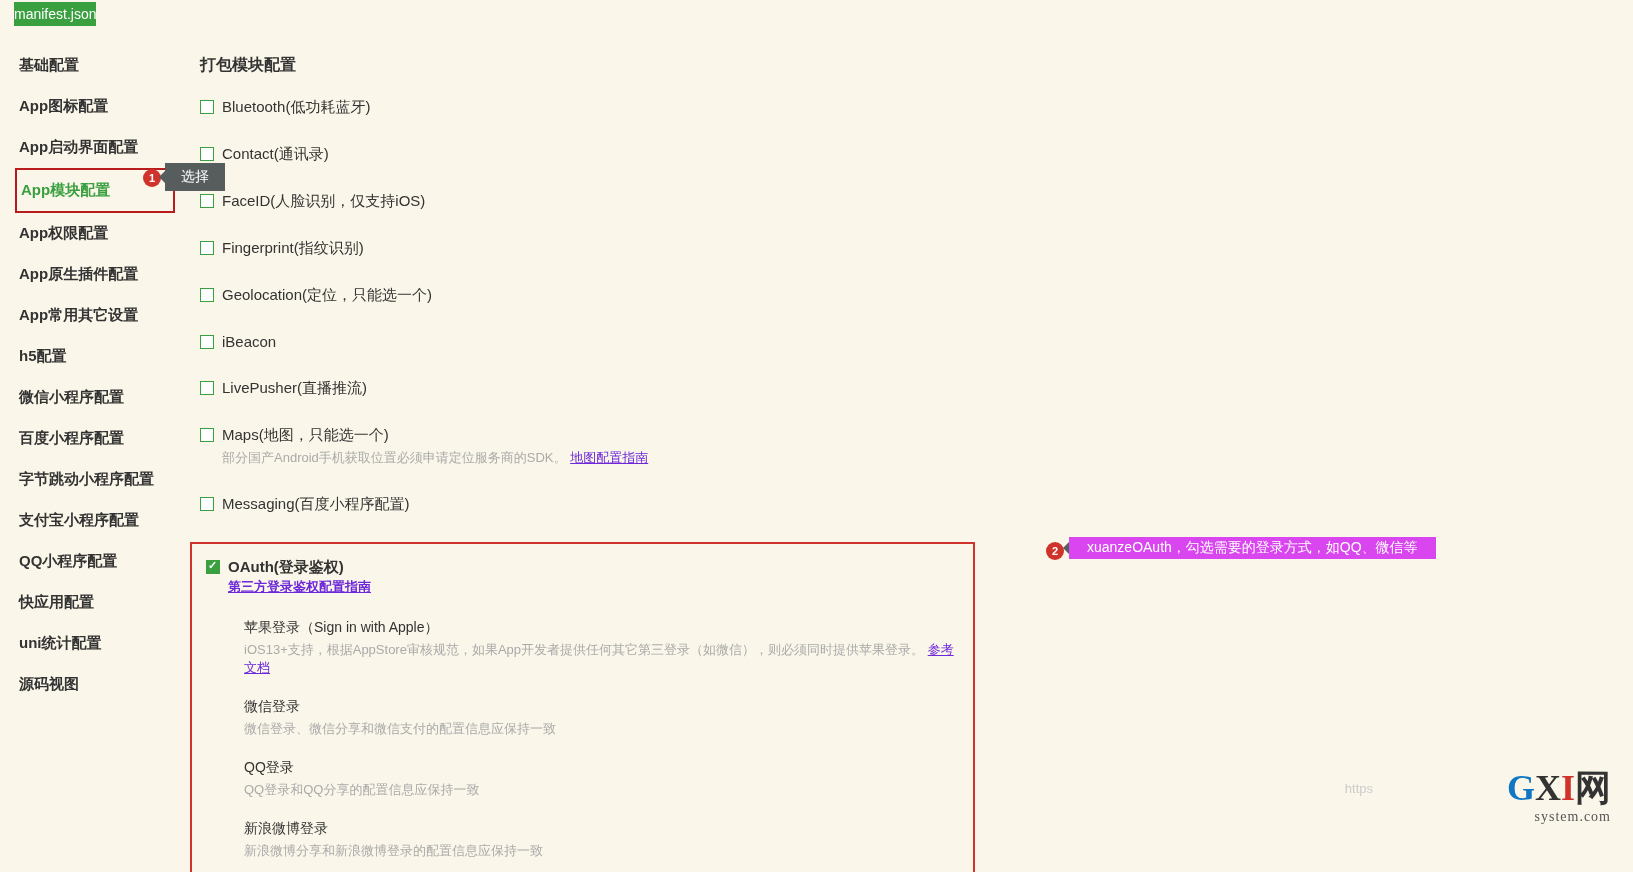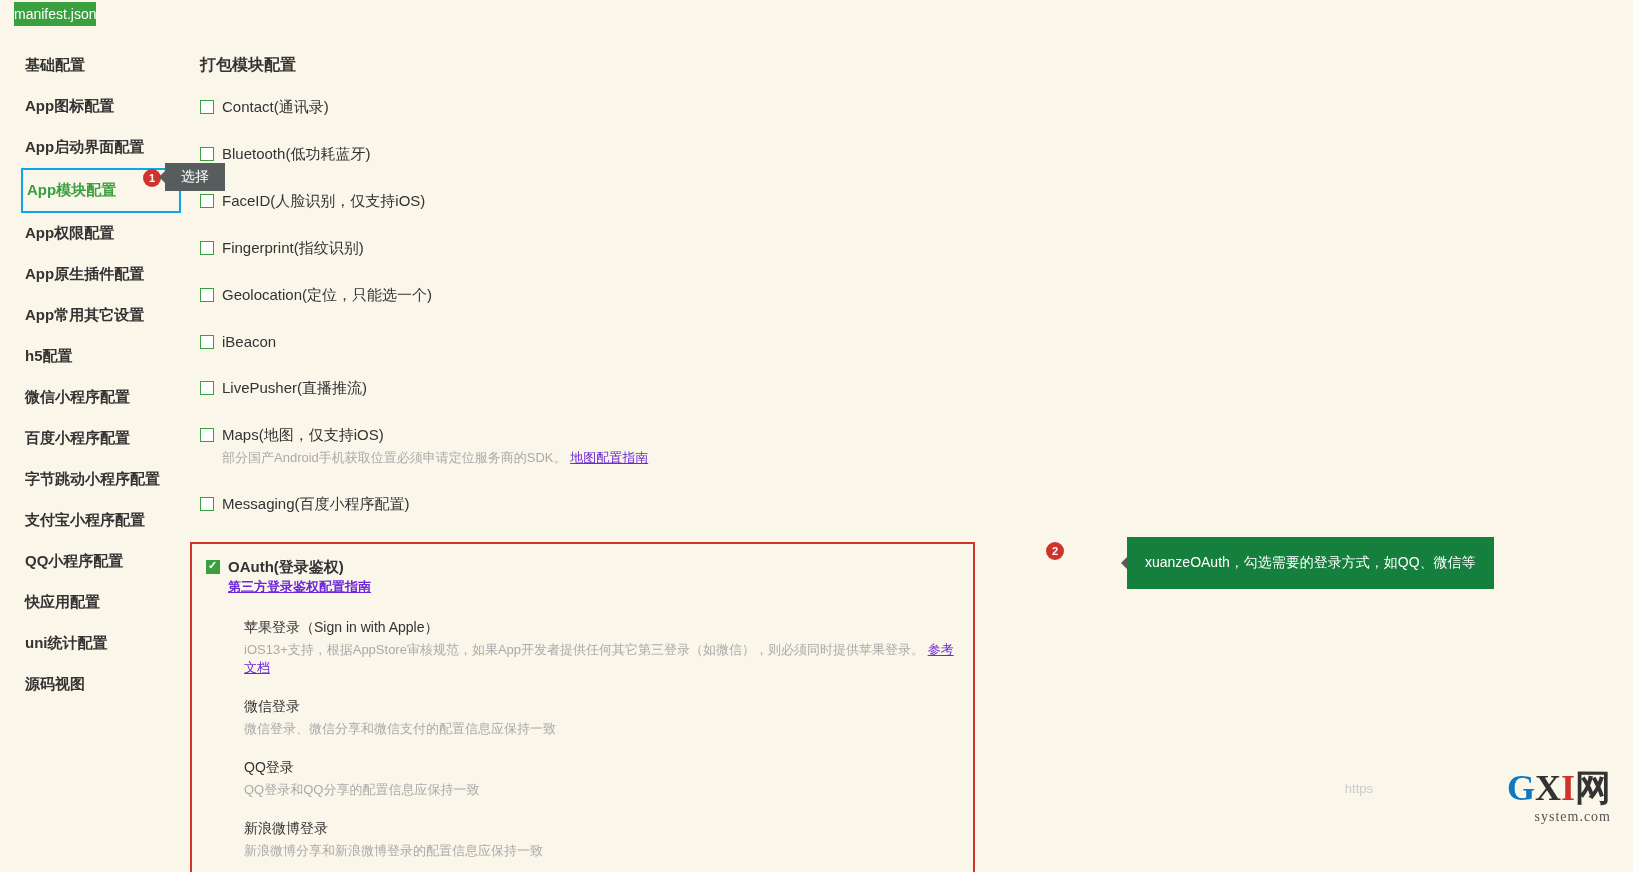--- a/index.html
+++ b/index.html
@@ -14,32 +14,32 @@
 .file-tab {
   position: absolute;
   top: 2px; left: 14px;
   background: #3a9f3f;
   color: #fff;
   padding: 4px 0;
   font-size: 14px;
 }
 .sidebar {
   position: absolute;
-  top: 45px; left: 21px;
+  top: 45px; left: 15px;
   width: 160px;
 }
 .side-item {
   padding: 11px 4px;
   font-size: 15px;
   font-weight: bold;
   color: #333;
   cursor: pointer;
 }
 .side-item.selected {
-  border: 2px solid #0ea5e9;
+  border: 2px solid #b91c1c;
   color: #3a9f3f;
   position: relative;
 }
 .badge {
   position: absolute;
   width: 18px; height: 18px;
   background: #d0332b;
   color: #fff;
   border-radius: 50%;
   font-size: 11px;
@@ -111,24 +111,24 @@
   width: 785px;
   margin-left: -10px;
 }
 .sub-items { margin-left: 38px; margin-top: 18px; }
 .sub-item { margin-bottom: 20px; display: flex; align-items: flex-start; }
 .sub-item .sub-label { font-size: 14px; color: #333; }
 .sub-item .sub-desc { font-size: 13px; color: #aaa; margin-top: 4px; }
 .badge2 { top: 542px; left: 1046px; }
 .tip2 {
   position: absolute;
-  top: 537px; left: 1127px;
-  background: #15803d;
-  color: #fff;
-  padding: 17px 18px;
+  top: 537px; left: 1069px;
+  background: #d946ef;
+  color: #fff;
+  padding: 2px 18px;
   font-size: 14px;
 }
 .tip2::before {
   content: "";
   position: absolute;
   left: -6px; top: 50%;
   margin-top: -6px;
   border: 6px solid transparent;
   border-right-color: #575c5d;
   border-left: 0;
@@ -171,28 +171,28 @@
 </div>
 
 <div class="badge badge1">1</div>
 <div class="tip1">选择</div>
 
 <div class="main">
   <div class="section-title">打包模块配置</div>
 
   <div class="module-item">
     <div class="cb"></div>
+    <div class="txt"><span class="module-label">Bluetooth(低功耗蓝牙)</span></div>
+  </div>
+  <div class="module-item">
+    <div class="cb"></div>
     <div class="txt"><span class="module-label">Contact(通讯录)</span></div>
   </div>
   <div class="module-item">
     <div class="cb"></div>
-    <div class="txt"><span class="module-label">Bluetooth(低功耗蓝牙)</span></div>
-  </div>
-  <div class="module-item">
-    <div class="cb"></div>
     <div class="txt"><span class="module-label">FaceID(人脸识别，仅支持iOS)</span></div>
   </div>
   <div class="module-item">
     <div class="cb"></div>
     <div class="txt"><span class="module-label">Fingerprint(指纹识别)</span></div>
   </div>
   <div class="module-item">
     <div class="cb"></div>
     <div class="txt"><span class="module-label">Geolocation(定位，只能选一个)</span></div>
   </div>
@@ -200,21 +200,21 @@
     <div class="cb"></div>
     <div class="txt"><span class="module-label">iBeacon</span></div>
   </div>
   <div class="module-item">
     <div class="cb"></div>
     <div class="txt"><span class="module-label">LivePusher(直播推流)</span></div>
   </div>
   <div class="module-item">
     <div class="cb"></div>
     <div class="txt">
-      <span class="module-label">Maps(地图，仅支持iOS)</span>
+      <span class="module-label">Maps(地图，只能选一个)</span>
       <div class="module-desc">
         <span>部分国产Android手机获取位置必须申请定位服务商的SDK。</span>
         <span class="module-link">地图配置指南</span>
       </div>
     </div>
   </div>
   <div class="module-item">
     <div class="cb"></div>
     <div class="txt"><span class="module-label">Messaging(百度小程序配置)</span></div>
   </div>

